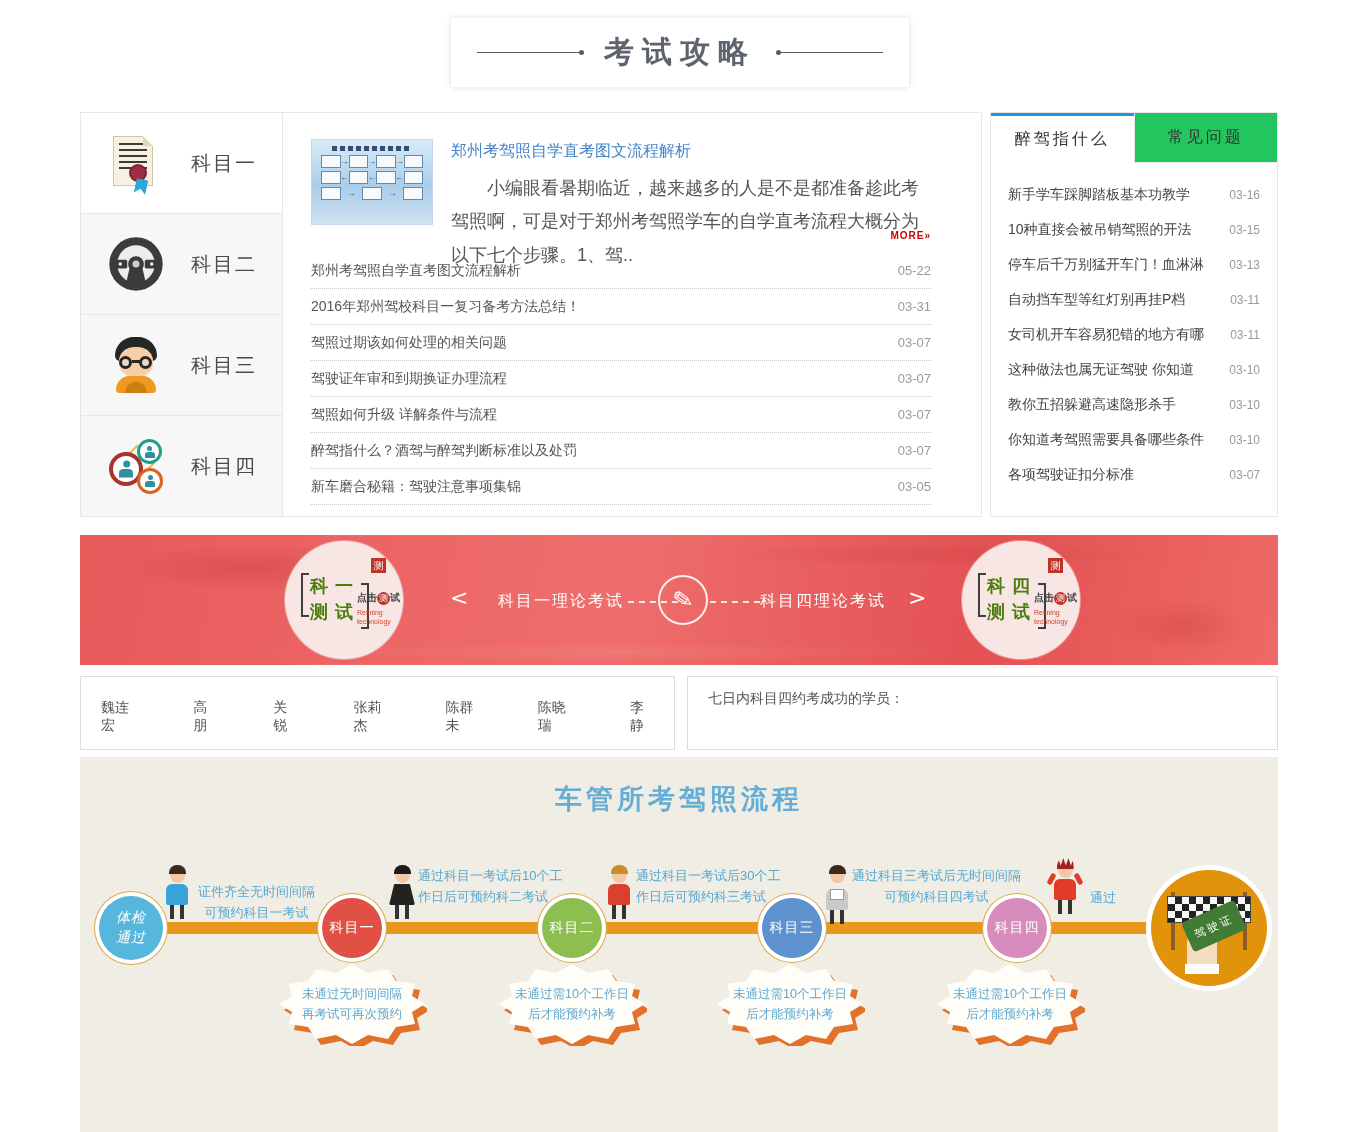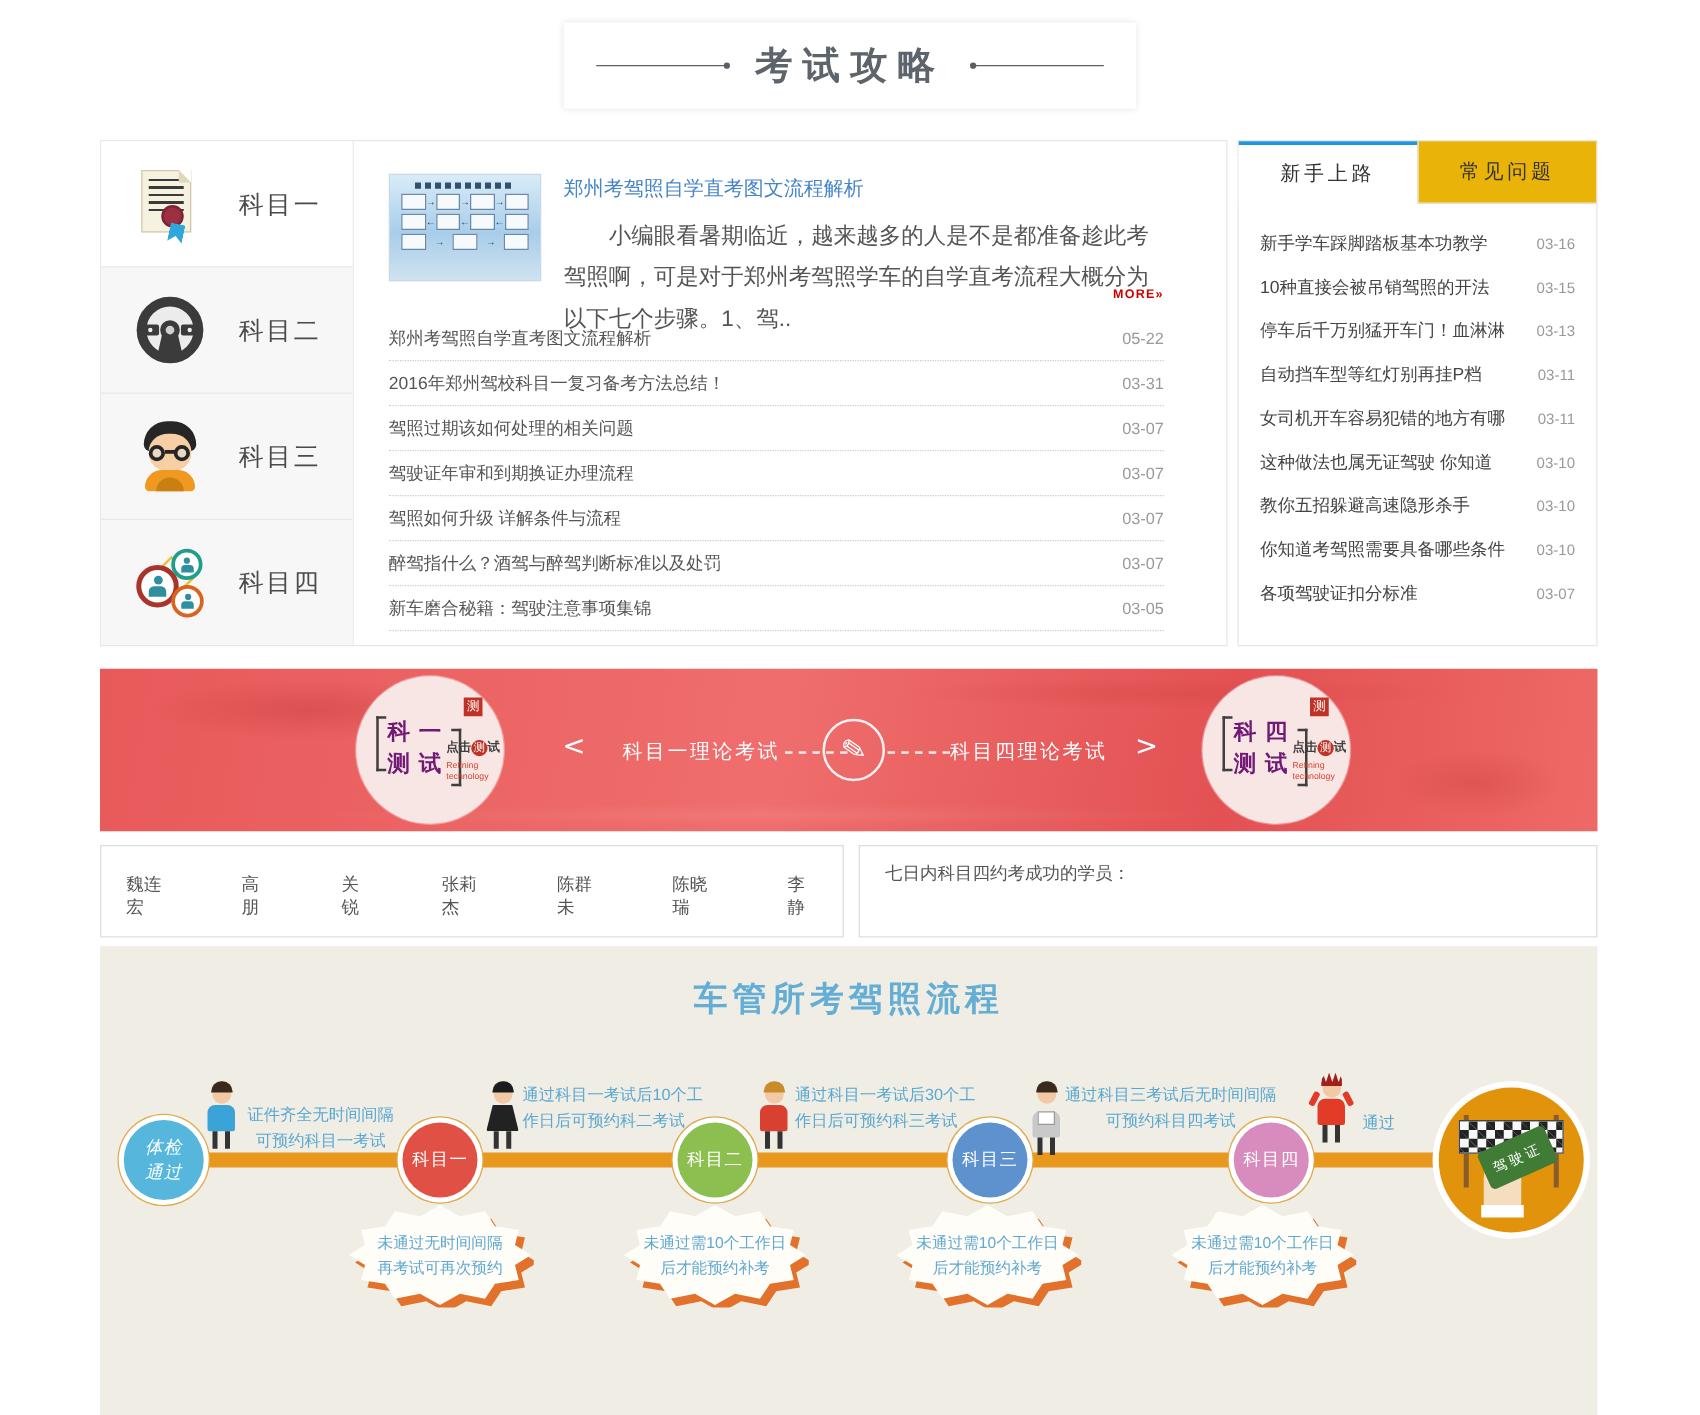--- a/index.html
+++ b/index.html
@@ -67,39 +67,39 @@
   .a-list { margin-top:10px; }
   .a-row { height:36px; display:flex; align-items:center; justify-content:space-between; border-bottom:1px dotted #ccc; cursor:pointer; }
   .a-title { font-size:14px; color:#555; }
   .a-date { font-size:13px; color:#999; }
 
   
   .news-box { position:absolute; left:990px; top:112px; width:288px; height:405px; border:1px solid #e7e7e7; background:#fff; }
   .tabs { display:flex; height:50px; }
   .tab { flex:1; display:flex; align-items:center; justify-content:center; font-size:16px; color:#333; letter-spacing:3px; cursor:pointer; }
   .tab.active { border-top:3px solid #1f97e0; background:#fff; }
-  .tab.idle { background:#eab308; border-left:1px solid #e7e7e7; border-bottom:1px solid #e7e7e7; }
+  .tab.idle { background:#22c55e; border-left:1px solid #e7e7e7; border-bottom:1px solid #e7e7e7; }
   .n-list { padding:14px 17px 0; }
   .n-row { height:35px; display:flex; align-items:center; justify-content:space-between; cursor:pointer; }
   .n-title { font-size:14px; color:#444; white-space:nowrap; overflow:hidden; max-width:212px; }
   .n-date { font-size:12px; color:#999; flex:none; }
 
   
   .banner { position:absolute; left:80px; top:535px; width:1198px; height:130px; overflow:hidden;
     background:
       radial-gradient(closest-side at 14% 25%, rgba(201,62,62,.45), transparent 75%),
       radial-gradient(closest-side at 45% 90%, rgba(255,255,255,.07), transparent 70%),
       radial-gradient(closest-side at 72% 15%, rgba(214,73,73,.5), transparent 65%),
       radial-gradient(closest-side at 92% 70%, rgba(204,66,66,.4), transparent 70%),
       linear-gradient(100deg,#e8595a,#ef6e6d 45%,#e35153 75%,#ee6a66);
   }
   .badge { position:absolute; top:6px; width:118px; height:118px; border-radius:50%; background:#f8e6e4; box-shadow:0 0 0 1px rgba(255,255,255,.35); cursor:pointer; }
   .badge.lft { left:205px; } .badge.rgt { left:882px; }
   .b-row { position:absolute; left:16px; top:32px; display:flex; }
-  .brk { position:relative; padding:0 9px; font-family:"DejaVu Serif","Liberation Serif",serif; font-size:18px; color:#701a75; font-weight:bold; }
+  .brk { position:relative; padding:0 9px; font-family:"DejaVu Serif","Liberation Serif",serif; font-size:18px; color:#4d7c0f; font-weight:bold; }
   .brk div { line-height:26px; letter-spacing:7px; white-space:nowrap; }
   .brk::before { content:""; position:absolute; left:0; top:0; bottom:8px; width:6px; border:2px solid #3f3f3f; border-right:none; }
   .brk::after { content:""; position:absolute; right:0; top:10px; bottom:-4px; width:6px; border:2px solid #3f3f3f; border-left:none; }
   .b-stamp { position:absolute; right:17px; top:17px; width:15px; height:15px; background:#bf3327; color:#fff; font-size:10px; line-height:15px; text-align:center; }
   .b-right { position:absolute; left:72px; top:50px; width:46px; }
   .b-click { font-size:10px; color:#3f3f3f; white-space:nowrap; font-weight:bold; }
   .b-click .cmk { display:inline-block; width:13px; height:13px; border-radius:50%; background:#bf3327; color:#fff; font-size:9px; line-height:13px; text-align:center; font-weight:normal; }
   .b-sub { margin-top:3px; font-size:7px; line-height:1.3; color:#d4452f; }
   .bn-arrow { position:absolute; top:52px; color:#fff; font-size:22px; cursor:pointer; line-height:1; font-family:"DejaVu Sans",sans-serif; }
   .bn-arrow.prev { left:370px; } .bn-arrow.next { left:828px; }
@@ -307,21 +307,21 @@
         <div class="a-row">
             <span class="a-title">新车磨合秘籍：驾驶注意事项集锦</span>
             <span class="a-date">03-05</span>
           </div>
       </div>
     </div>
   </div>
 
   <div class="news-box">
     <div class="tabs">
-      <div class="tab active">新手上路</div>
+      <div class="tab active">醉驾指什么</div>
       <div class="tab idle">常见问题</div>
     </div>
     <div class="n-list">
       <div class="n-row">
           <span class="n-title">新手学车踩脚踏板基本功教学</span>
           <span class="n-date">03-16</span>
         </div>
       <div class="n-row">
           <span class="n-title">10种直接会被吊销驾照的开法</span>
           <span class="n-date">03-15</span>

